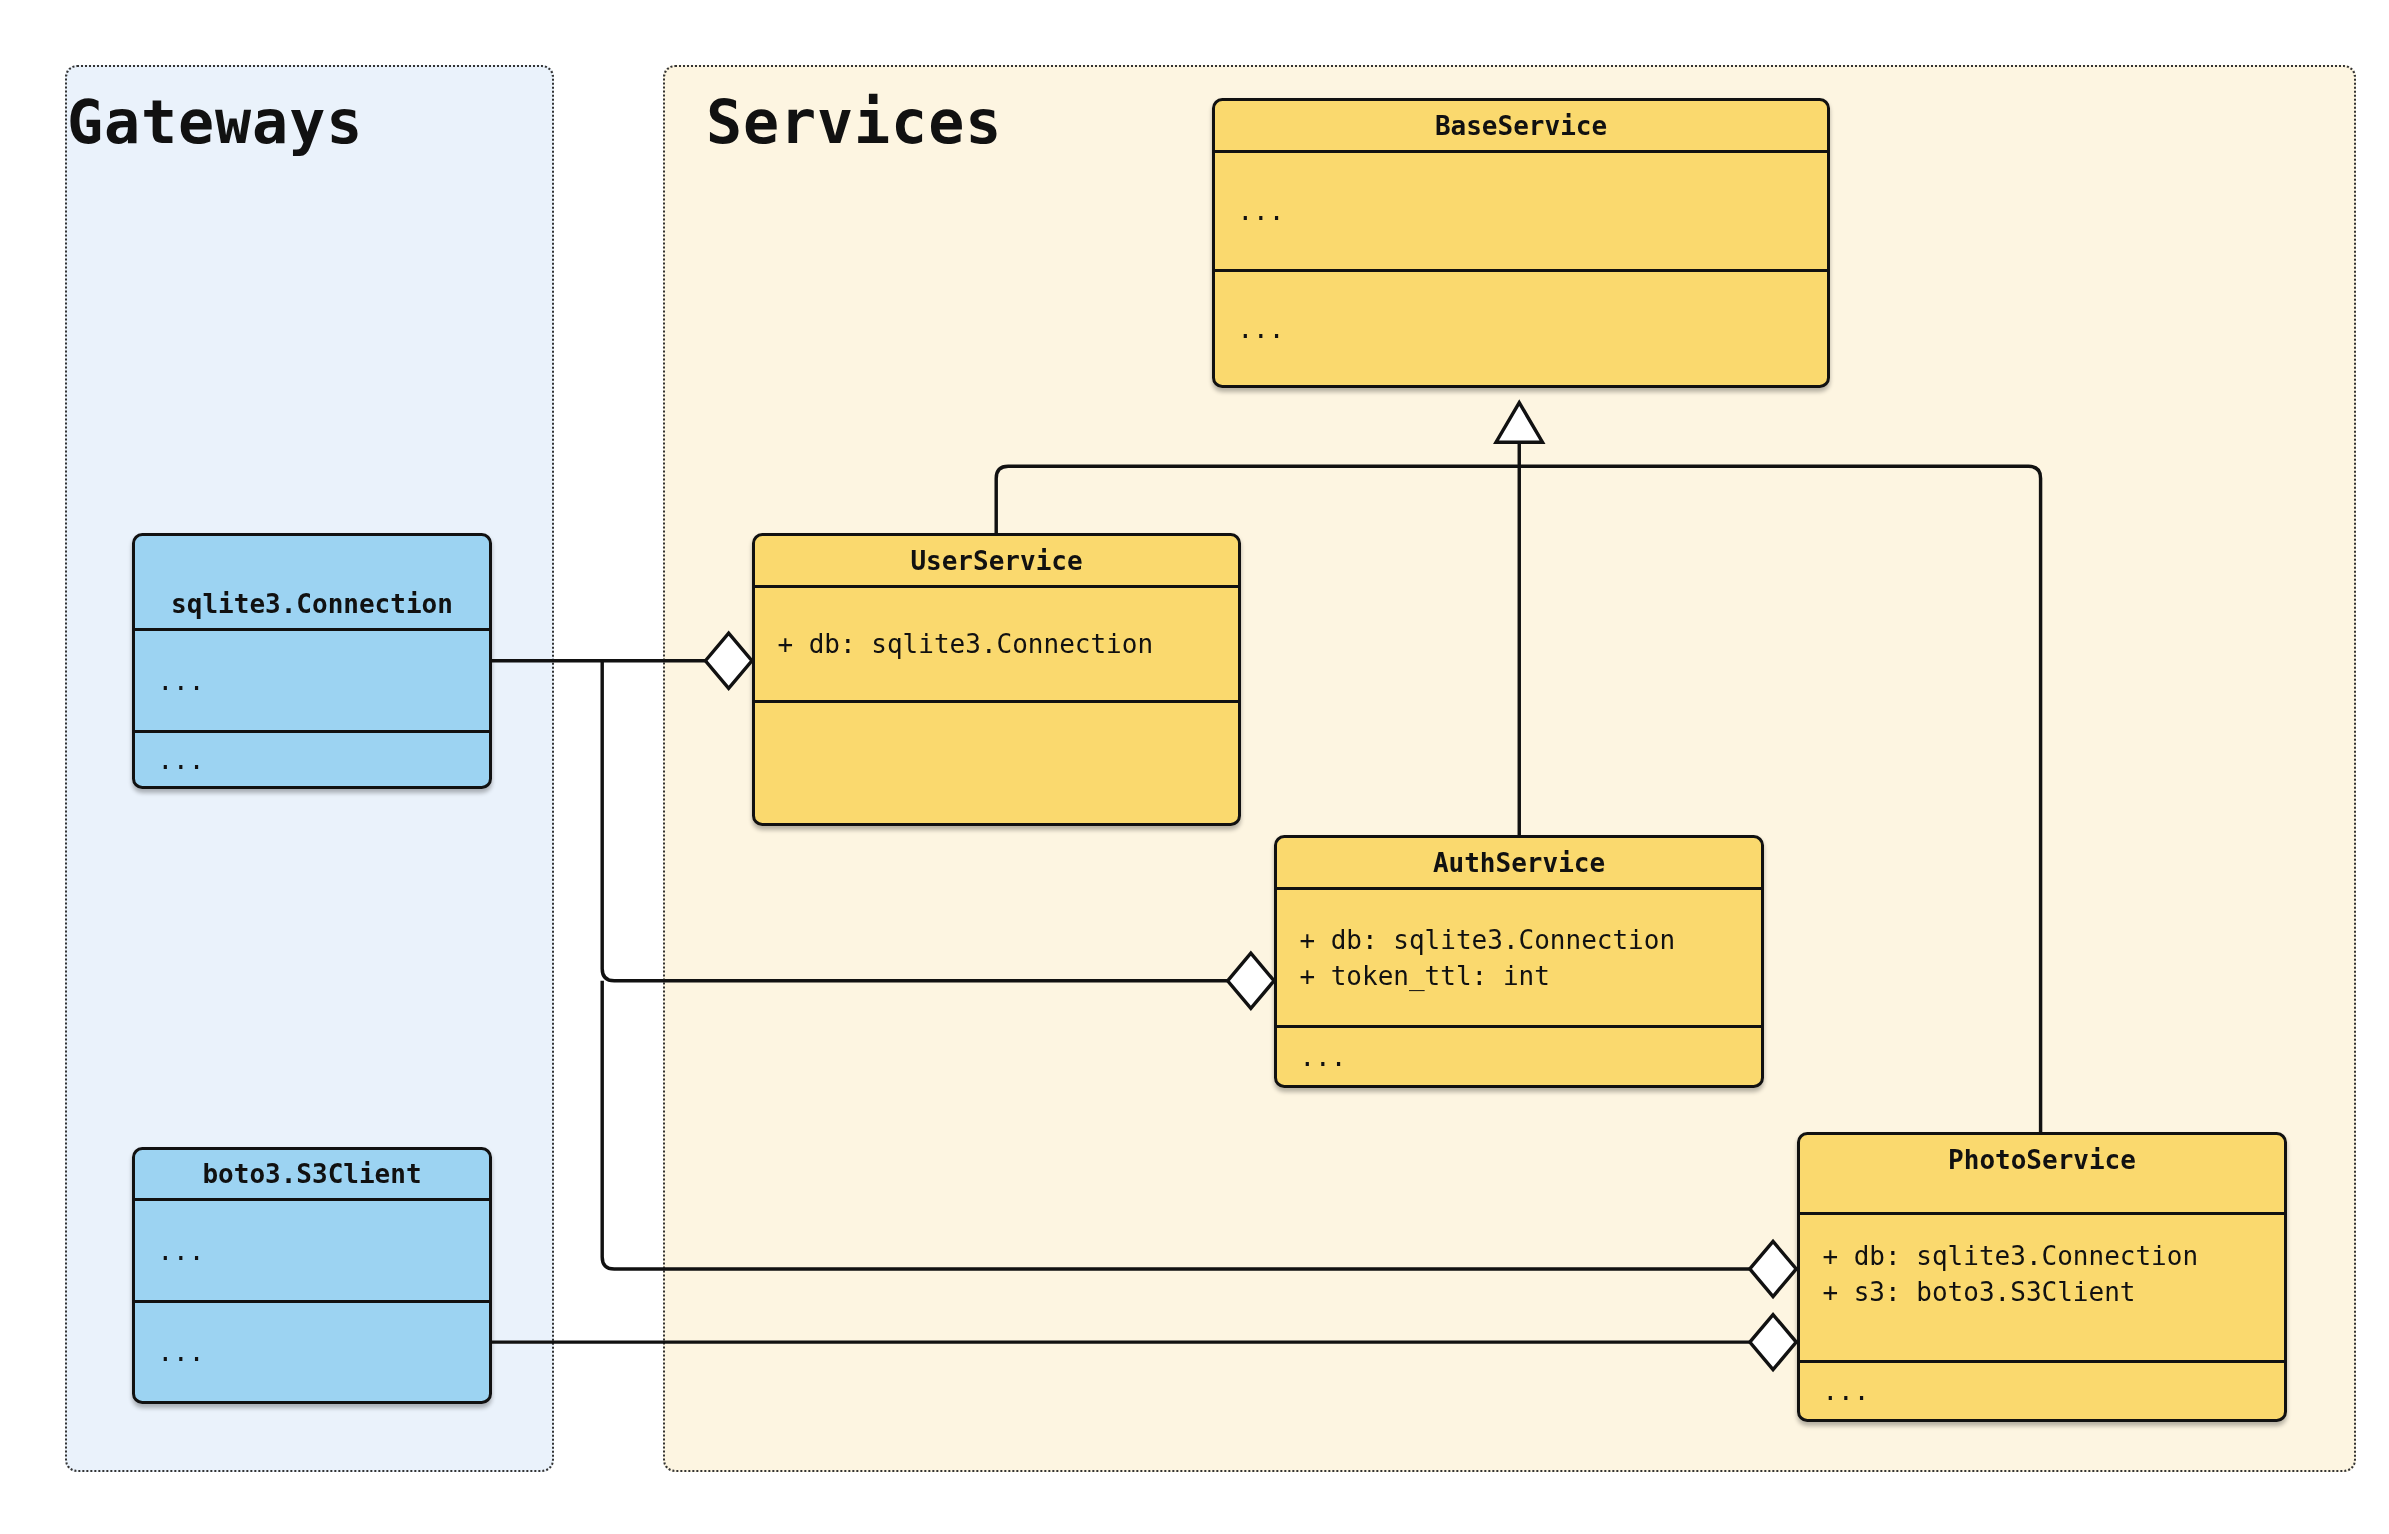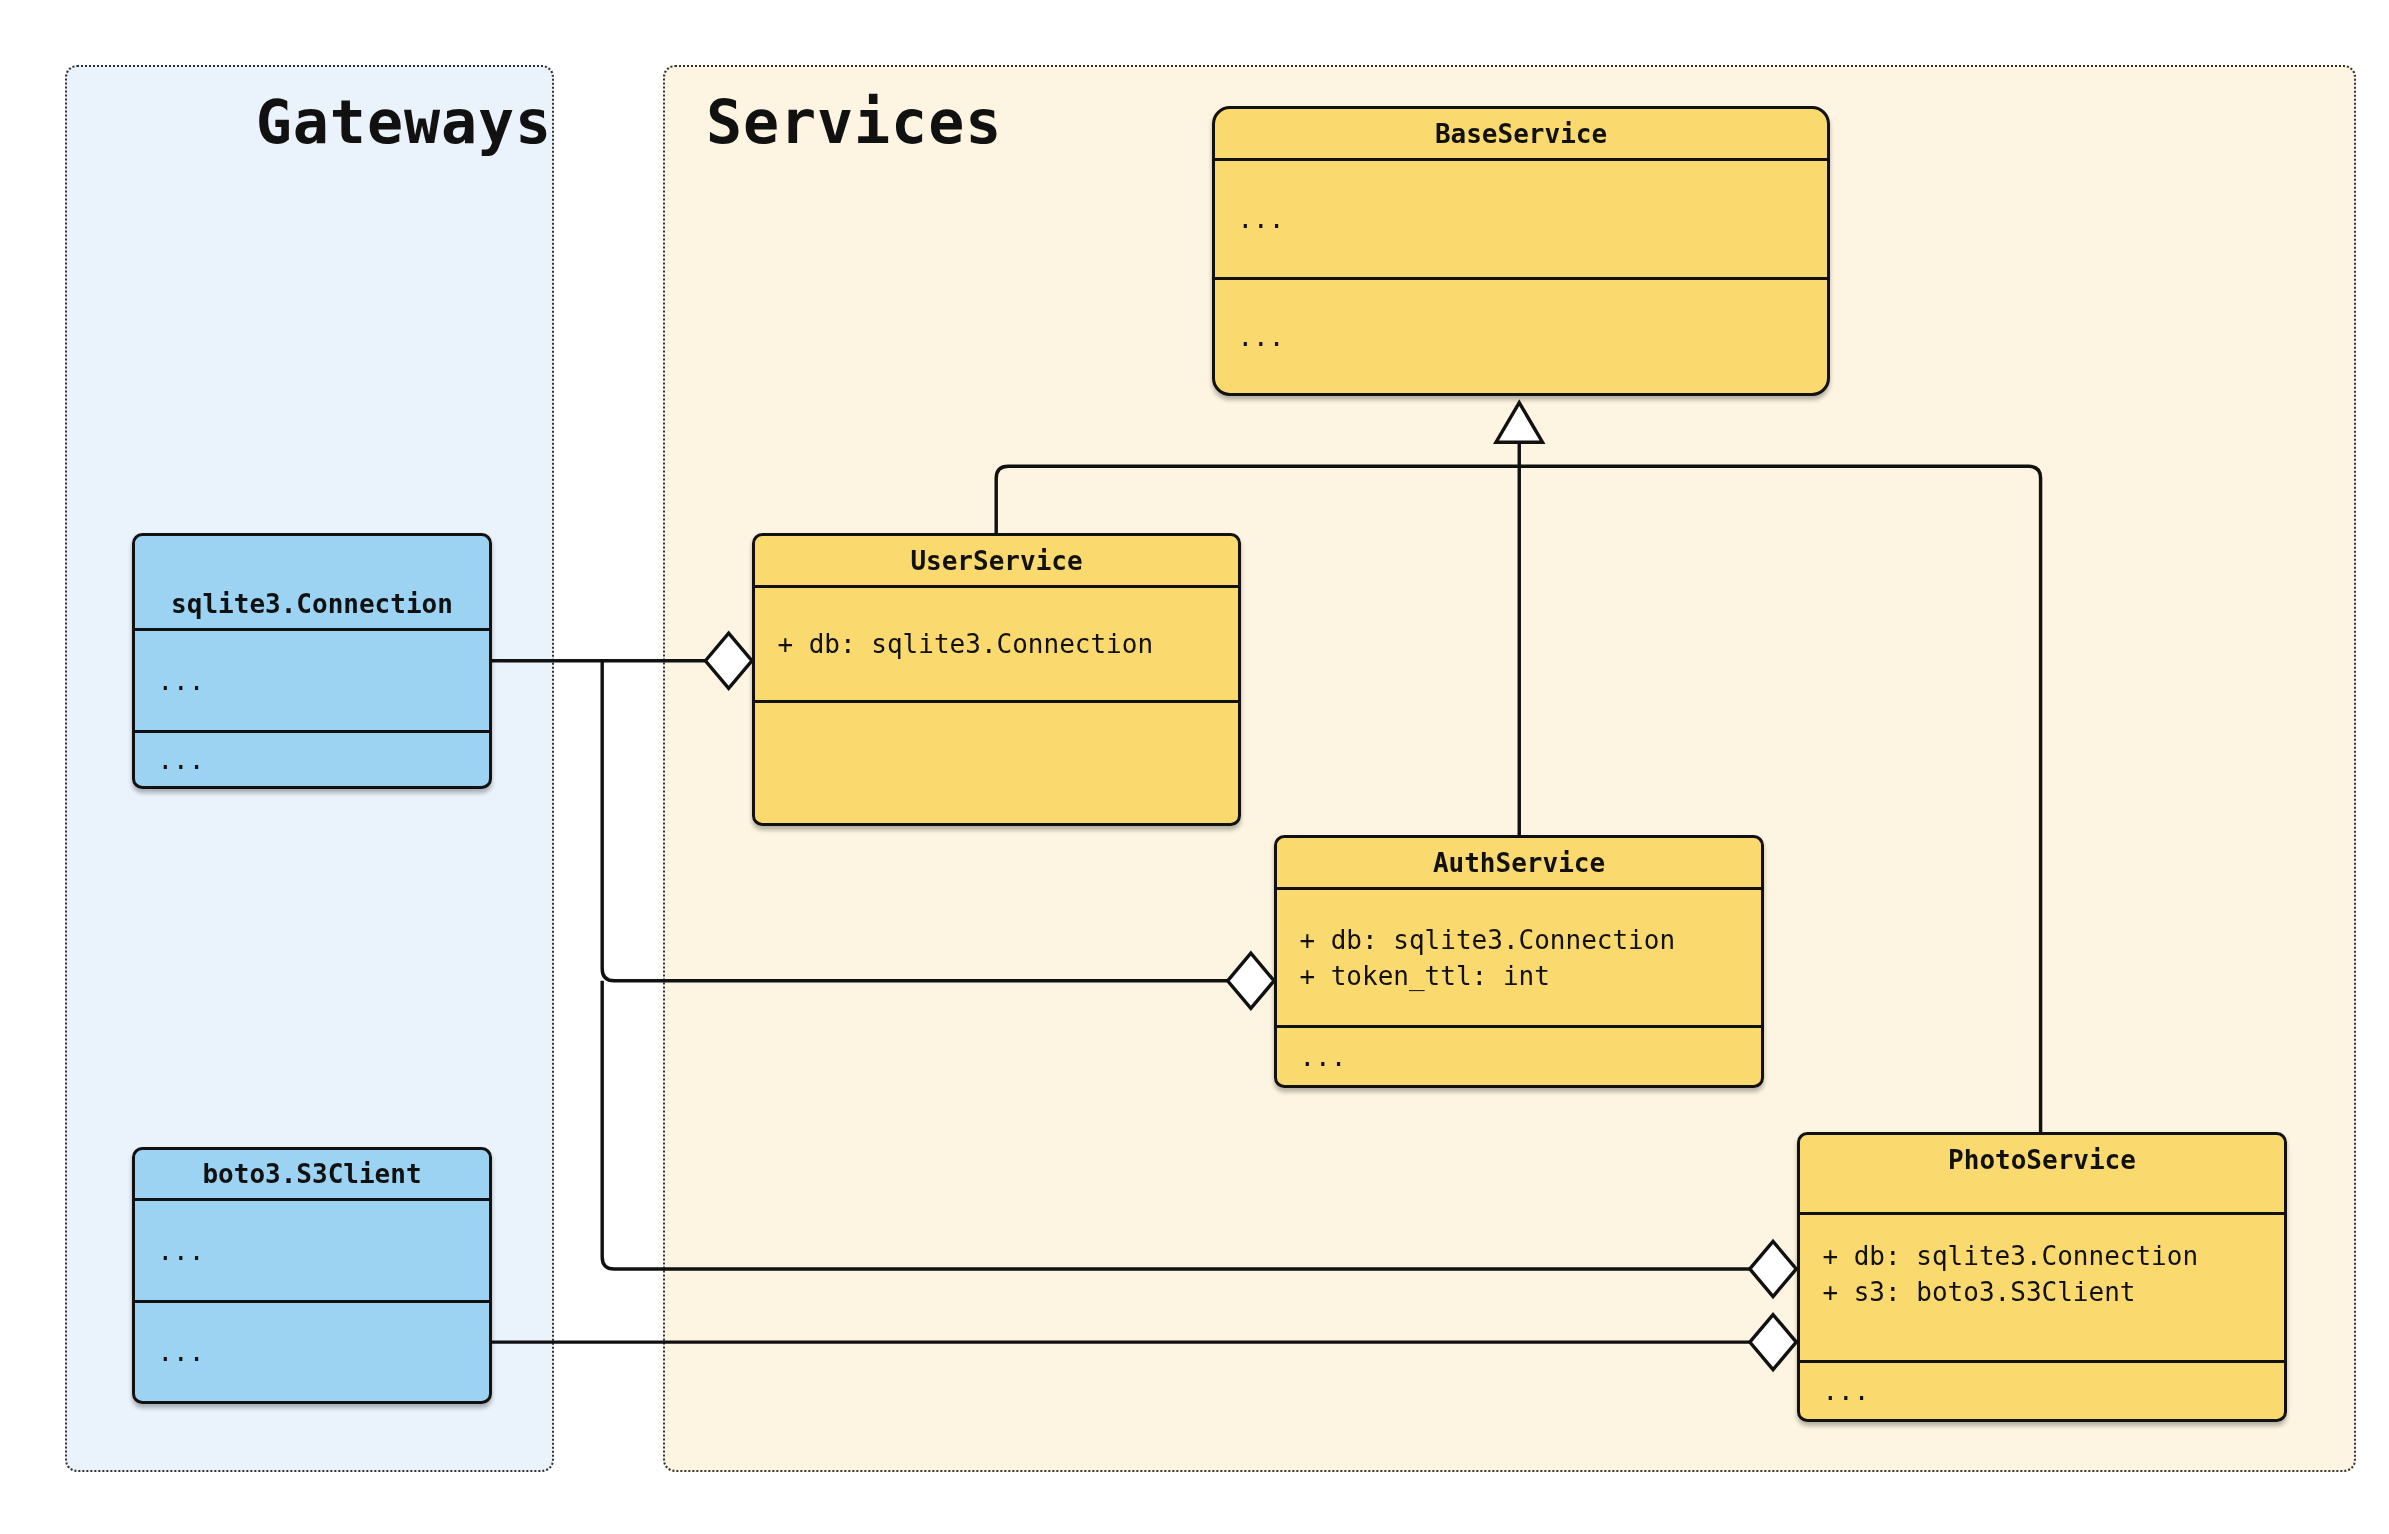--- a/index.html
+++ b/index.html
@@ -27,21 +27,21 @@
     border-radius:12px;
     box-sizing:border-box;
   }
   #c-gateways{left:65px;top:65px;width:489px;height:1407px;background:var(--gateways-container-bg);}
   #c-services{left:647px;top:65px;width:1693px;height:1407px;background:var(--services-container-bg);margin-left:16px;}
   .container h2{
     margin:0;padding-top:22.4px;
     font-size:60px;font-weight:700;line-height:1.1;
     letter-spacing:0.9px;
   }
-  #c-gateways h2{text-align:right;}
+  #c-gateways h2{text-align:left;}
   #c-services h2{padding-left:41px;}
 
   .uml-class{
     position:absolute;
     background:var(--service-box-fill);
     border:3.4px solid var(--box-border);
     border-radius:10.3px;
     box-sizing:border-box;
     display:flex;flex-direction:column;
     box-shadow:0 3.4px 4.3px rgba(0,0,0,0.28);
@@ -59,21 +59,21 @@
     display:flex;flex-direction:column;justify-content:center;
     font-size:26px;line-height:36px;
   }
   .sec.methods{flex:1;}
 
   
   #box-sqlite{left:132px;top:533px;width:360px;height:256px;}
   #box-sqlite .title{height:49px;margin-top:43px;} #box-sqlite .attrs{height:102px;}
   #box-boto{left:132px;top:1147px;width:360px;height:257px;}
   #box-boto .title{height:48px;} #box-boto .attrs{height:102px;}
-  #box-base{left:1212px;top:106px;width:618px;height:290px;border-radius:18px;}
+  #box-base{left:1212px;top:98px;width:618px;height:290px;}
   #box-base .title{height:49px;} #box-base .attrs{height:119px;}
   #box-user{left:752px;top:533px;width:489px;height:293px;}
   #box-user .title{height:49px;} #box-user .attrs{height:115px;}
   #box-auth{left:1274px;top:835px;width:490px;height:253px;}
   #box-auth .title{height:49px;} #box-auth .attrs{height:138px;}
   #box-photo{left:1797px;top:1132px;width:490px;height:290px;gap:28px;}
   #box-photo .title{height:49px;} #box-photo .attrs{height:120px;}
 
   svg.wires{
     position:absolute;left:0;top:0;width:2389px;height:1534px;

